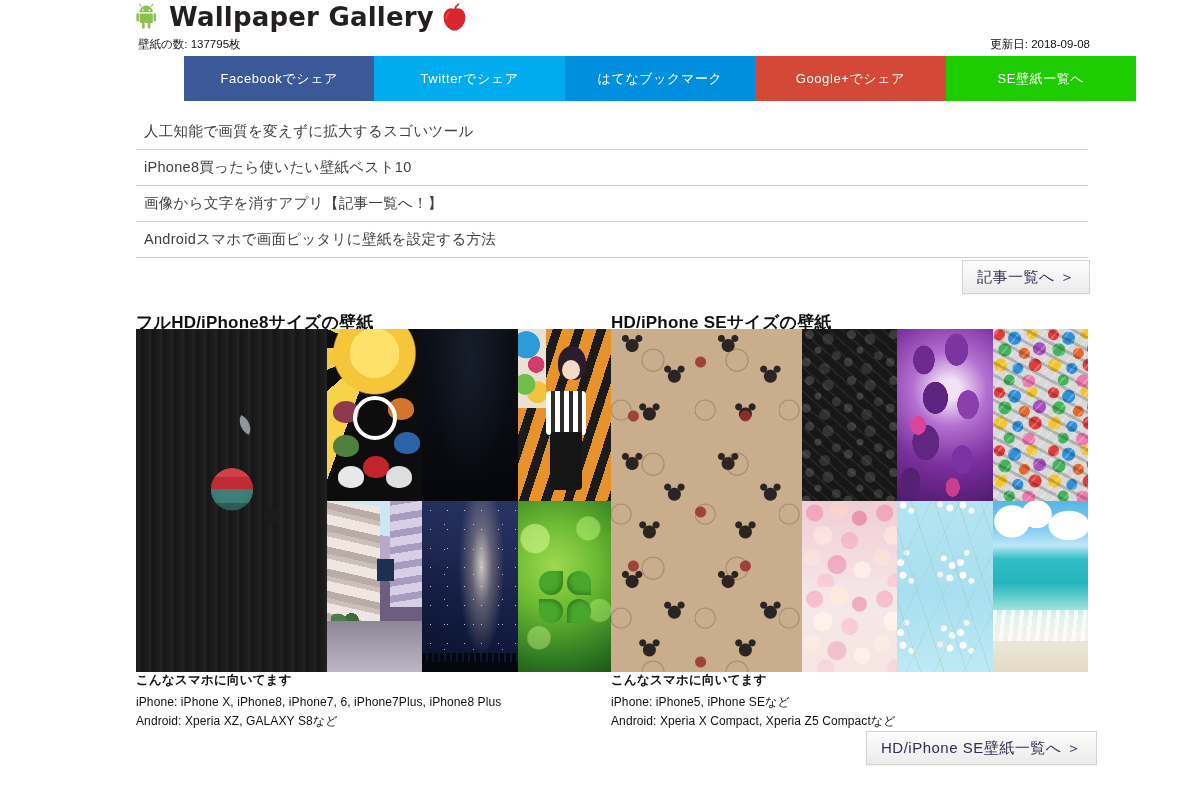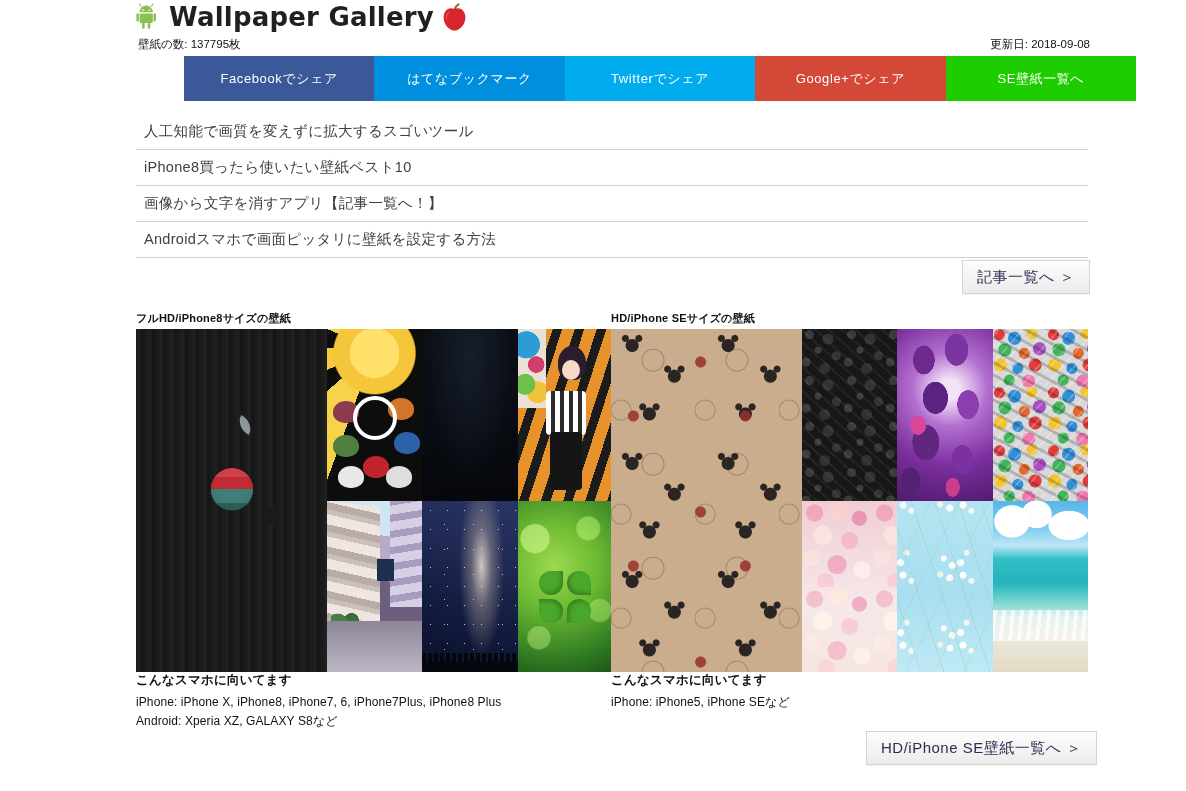--- a/index.html
+++ b/index.html
@@ -73,21 +73,21 @@
     border: 1px solid #d4d4d4;
     color: #2f2f55; font-size: 15px; letter-spacing: 0.5px;
     padding: 0 14px; height: 34px; cursor: pointer; white-space: nowrap;
     box-shadow: 0 1px 1px rgba(0,0,0,0.04);
   }
 
   .articles-more { position: absolute; right: 96px; top: 260px; }
 
   
   .gal-heading {
-    position: absolute; font-size: 11px; font-weight: bold;
+    position: absolute; font-size: 17px; font-weight: bold;
     color: #111; white-space: nowrap; letter-spacing: 0.2px;
   }
   #head-left  { left: 136px; top: 311px; }
   #head-right { left: 611px; top: 311px; }
 
   .gallery {
     position: absolute; top: 329px; height: 343px;
     display: flex; overflow: hidden;
   }
   #gallery-left  { left: 136px;  width: 477px; }
@@ -469,22 +469,22 @@
           <path d="M9.2 10.2 C7.2 11.8 6.3 14.2 6.5 16.6" stroke="#ef5a5f" stroke-width="1.4" fill="none" stroke-linecap="round" opacity="0.75"></path>
         </svg>
       </span>
     </div>
     <div class="count-line">壁紙の数: 137795枚</div>
     <div class="update-line">更新日: 2018-09-08</div>
   </div>
 
   <div class="share-bar" id="share-bar">
       <div class="share-btn" style="background: rgb(59, 89, 152);">Facebookでシェア</div>
+      <div class="share-btn" style="background: rgb(0, 172, 238);">Twitterでシェア</div>
       <div class="share-btn" style="background: rgb(0, 143, 222);">はてなブックマーク</div>
-      <div class="share-btn" style="background: rgb(0, 172, 238);">Twitterでシェア</div>
       <div class="share-btn" style="background: rgb(211, 72, 54);">Google+でシェア</div>
       <div class="share-btn" style="background: rgb(29, 205, 0);">SE壁紙一覧へ</div>
     </div>
 
   <div class="articles" id="articles">
       <div class="article-item">
         <a class="article-link">人工知能で画質を変えずに拡大するスゴいツール</a>
       </div>
       <div class="article-item">
         <a class="article-link">iPhone8買ったら使いたい壁紙ベスト10</a>
@@ -615,19 +615,20 @@
             <span class="clouds"></span>
             <span class="foam"></span>
           </div>
         </div>
       </div>
     </div>
   <div class="caption" id="cap-right">
     <div class="cap-title">こんなスマホに向いてます</div>
     <div id="cap-right-lines">
         <div class="cap-line">iPhone: iPhone5, iPhone SEなど</div>
+        <div class="cap-line">Android: Xperia X Compact, Xperia Z5 Compactなど</div>
       </div>
   </div>
   <div class="btn-right-more">
     <div class="pill-btn">HD/iPhone SE壁紙一覧へ ＞</div>
   </div>
 
 </div>
 
 </body></html>

